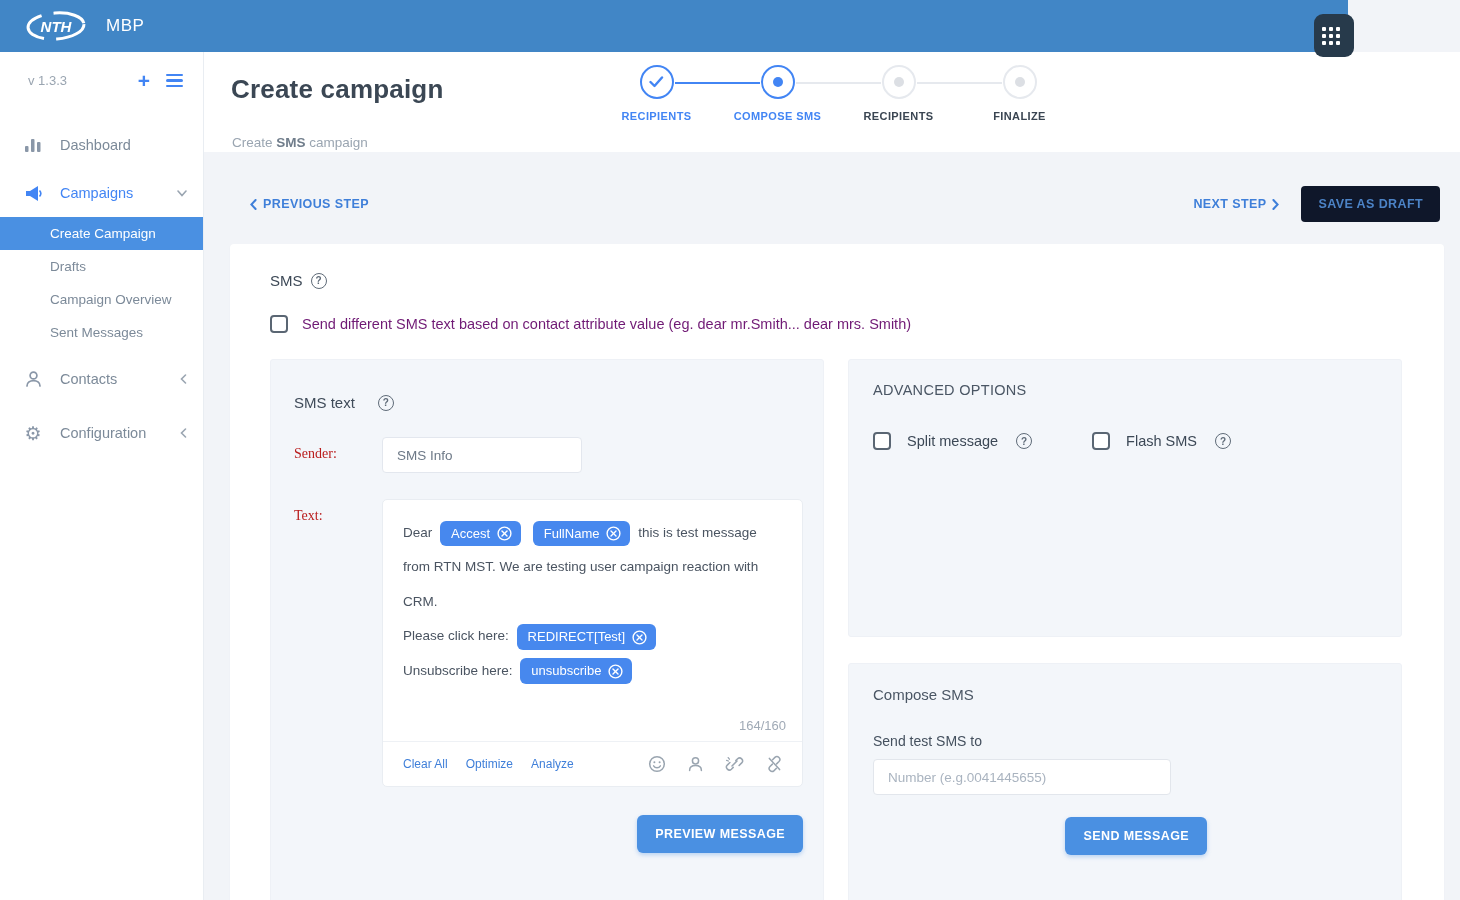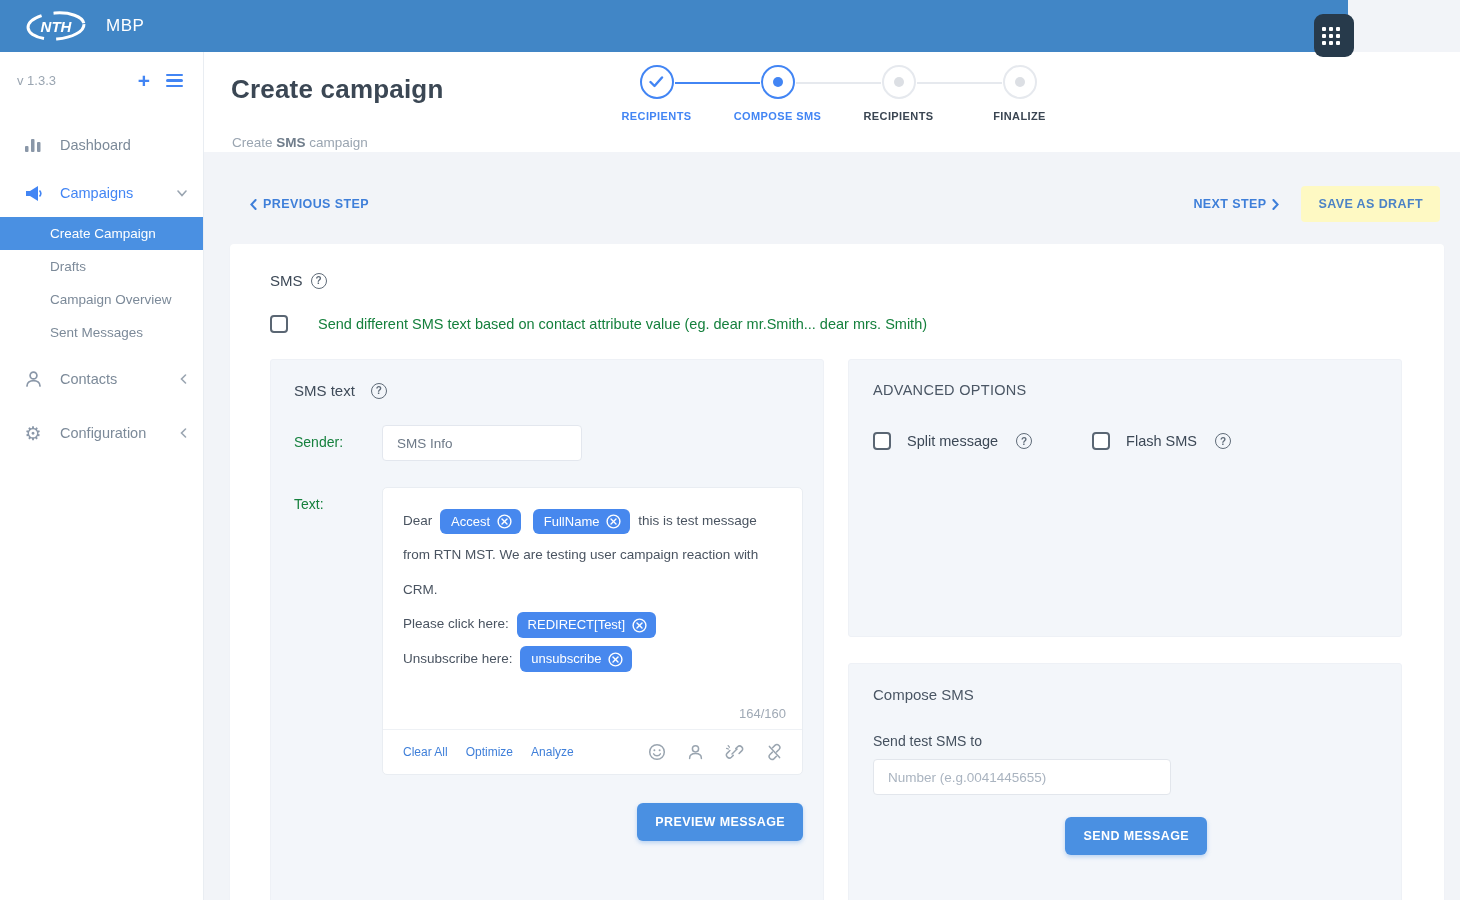--- a/index.html
+++ b/index.html
@@ -8,21 +8,21 @@
   
   .topbar { position:absolute; left:0; top:0; width:1348px; height:52px; background:#4186c6; display:flex; align-items:center; padding:0 24px; z-index:30; }
   .logo { display:flex; align-items:center; gap:18px; }
   .brand { color:#fff; font-size:17px; letter-spacing:.5px; font-weight:400; }
   .apps-btn { position:absolute; right:-6px; top:14px; width:40px; height:43px; background:#273a4b; border-radius:9px; display:flex; align-items:center; justify-content:flex-start; padding-left:8px; z-index:40; cursor:pointer; }
   .dotgrid { display:grid; grid-template-columns:repeat(3,4px); grid-template-rows:repeat(3,4px); gap:3px; }
   .dotgrid i { background:#fff; border-radius:1px; }
 
   
   .sidebar { position:absolute; left:0; top:52px; width:204px; height:848px; background:#fff; border-right:1px solid #e9edf2; z-index:20; }
-  .side-top { display:flex; align-items:center; padding:18px 20px 14px 17px; }
+  .side-top { display:flex; align-items:center; padding:18px 20px 14px 28px; }
   .version { color:#9aa5b1; font-size:13px; flex:1; }
   .plus-btn { color:#4285f4; font-size:21px; font-weight:700; line-height:1; margin-right:16px; cursor:pointer; }
   .burger { display:flex; flex-direction:column; gap:3px; cursor:pointer; }
   .burger i { display:block; width:17px; height:2.5px; background:#4285f4; border-radius:2px; }
   .nav { margin-top:16px; }
   .nav-item { display:flex; align-items:center; height:48px; padding:0 16px 0 22px; cursor:pointer; color:#7c8a99; font-size:14.5px; }
   .nav-item .nicon { width:22px; margin-right:16px; display:flex; align-items:center; justify-content:center; color:#8a97a8; }
   .nav-item.active-parent { color:#4285f4; }
   .nav-item.active-parent .nicon { color:#4285f4; }
   .nav-item .spacer { flex:1; }
@@ -48,37 +48,37 @@
   .step .slabel { margin-top:11px; font-size:11px; font-weight:700; letter-spacing:.4px; color:#3a4552; }
   .step.done .slabel, .step.active .slabel { color:#4285f4; }
   .connector { position:absolute; top:17px; left:calc(-50% + 18px); right:calc(50% + 18px); height:2px; background:#e6e9ee; z-index:1; }
   .connector.blue { background:#4285f4; }
 
   
   .content { position:absolute; left:204px; top:164px; width:1256px; height:748px; background:#f2f4f8; }
   .step-toolbar { display:flex; align-items:center; height:80px; padding:0 20px 0 46px; }
   .tool-link { display:flex; align-items:center; gap:6px; color:#3f7fd9; font-size:12.5px; font-weight:700; letter-spacing:.4px; cursor:pointer; }
   .step-toolbar .grow { flex:1; }
-  .save-draft { margin-left:22px; background:#fef9c3; color:#4c83c6; border:none; font-family:inherit; font-size:12.5px; font-weight:700; letter-spacing:.4px; padding:11px 17px; border-radius:4px; cursor:pointer; }
+  .save-draft { margin-left:22px; background:#0f172a; color:#4c83c6; border:none; font-family:inherit; font-size:12.5px; font-weight:700; letter-spacing:.4px; padding:11px 17px; border-radius:4px; cursor:pointer; }
 
   
   .card { margin:0 16px 0 26px; background:#fff; border-radius:4px 4px 0 0; padding:28px 42px 40px 40px; height:700px; box-shadow:0 1px 2px rgba(60,70,90,.04); }
   .sms-head { display:flex; align-items:center; gap:8px; font-size:15px; color:#3c4856; }
   .help { width:16px; height:16px; border-radius:50%; border:1.5px solid #5f6b78; color:#5f6b78; font-size:10px; font-weight:700; display:inline-flex; align-items:center; justify-content:center; cursor:pointer; flex:none; }
-  .attr-row { display:flex; align-items:center; gap:30px; margin-top:26px; font-size:14.5px; color:#15803d; }
+  .attr-row { display:flex; align-items:center; gap:14px; margin-top:26px; font-size:14.5px; color:#701a75; }
   .checkbox { width:18px; height:18px; border:2px solid #5a6673; border-radius:4px; background:#fff; cursor:pointer; flex:none; }
 
   .panels { display:grid; grid-template-columns:1fr 1fr; gap:24px; margin-top:26px; align-items:start; }
   .panel { background:#f3f6fa; border:1px solid #eef1f6; border-radius:3px; }
 
   
   .sms-text-panel { padding:22px 20px 30px 23px; height:560px; }
-  .panel-title { display:flex; align-items:center; gap:16px; font-size:15px; color:#3f4b59; }
+  .panel-title { display:flex; align-items:center; gap:23px; font-size:15px; color:#3f4b59;margin-top:12px; }
   .form-row { display:flex; margin-top:26px; }
-  .form-label { width:88px; padding-top:9px; font-size:14px; color:#15803d; }
+  .form-label { width:88px; padding-top:9px; font-size:14px; color:#b91c1c;font-family:Liberation Serif, serif; }
   .sender-input { width:200px; height:36px; background:#fff; border:1px solid #e3e7ee; border-radius:4px; padding:0 14px; font-family:inherit; font-size:13.5px; color:#6d7987; outline:none; }
   .composer { flex:1; background:#fff; border:1px solid #e9edf2; border-radius:5px; display:flex; flex-direction:column; }
   .msg-area { padding:16px 18px 0 20px; min-height:218px; font-size:13.5px; color:#4a5461; line-height:2.55; cursor:text; }
   .chip { display:inline-flex; align-items:flex-end; gap:7px; background:#4788ee; color:#fff; border-radius:6px; padding:5px 9px 5px 11px; font-size:13px; margin:0 4px; vertical-align:middle; cursor:pointer; line-height:1.2; }
   .chip-x { display:inline-flex; cursor:pointer; }
   .counter { text-align:right; padding:0 16px 8px 0; font-size:13px; color:#a0aab6; }
   .composer-divider { height:1px; background:#eef1f5; }
   .composer-bar { display:flex; align-items:center; padding:13px 18px 13px 20px; }
   .composer-bar .txt-link { color:#3f7fd9; font-size:12px; margin-right:18px; cursor:pointer; }
   .composer-bar .grow { flex:1; }

